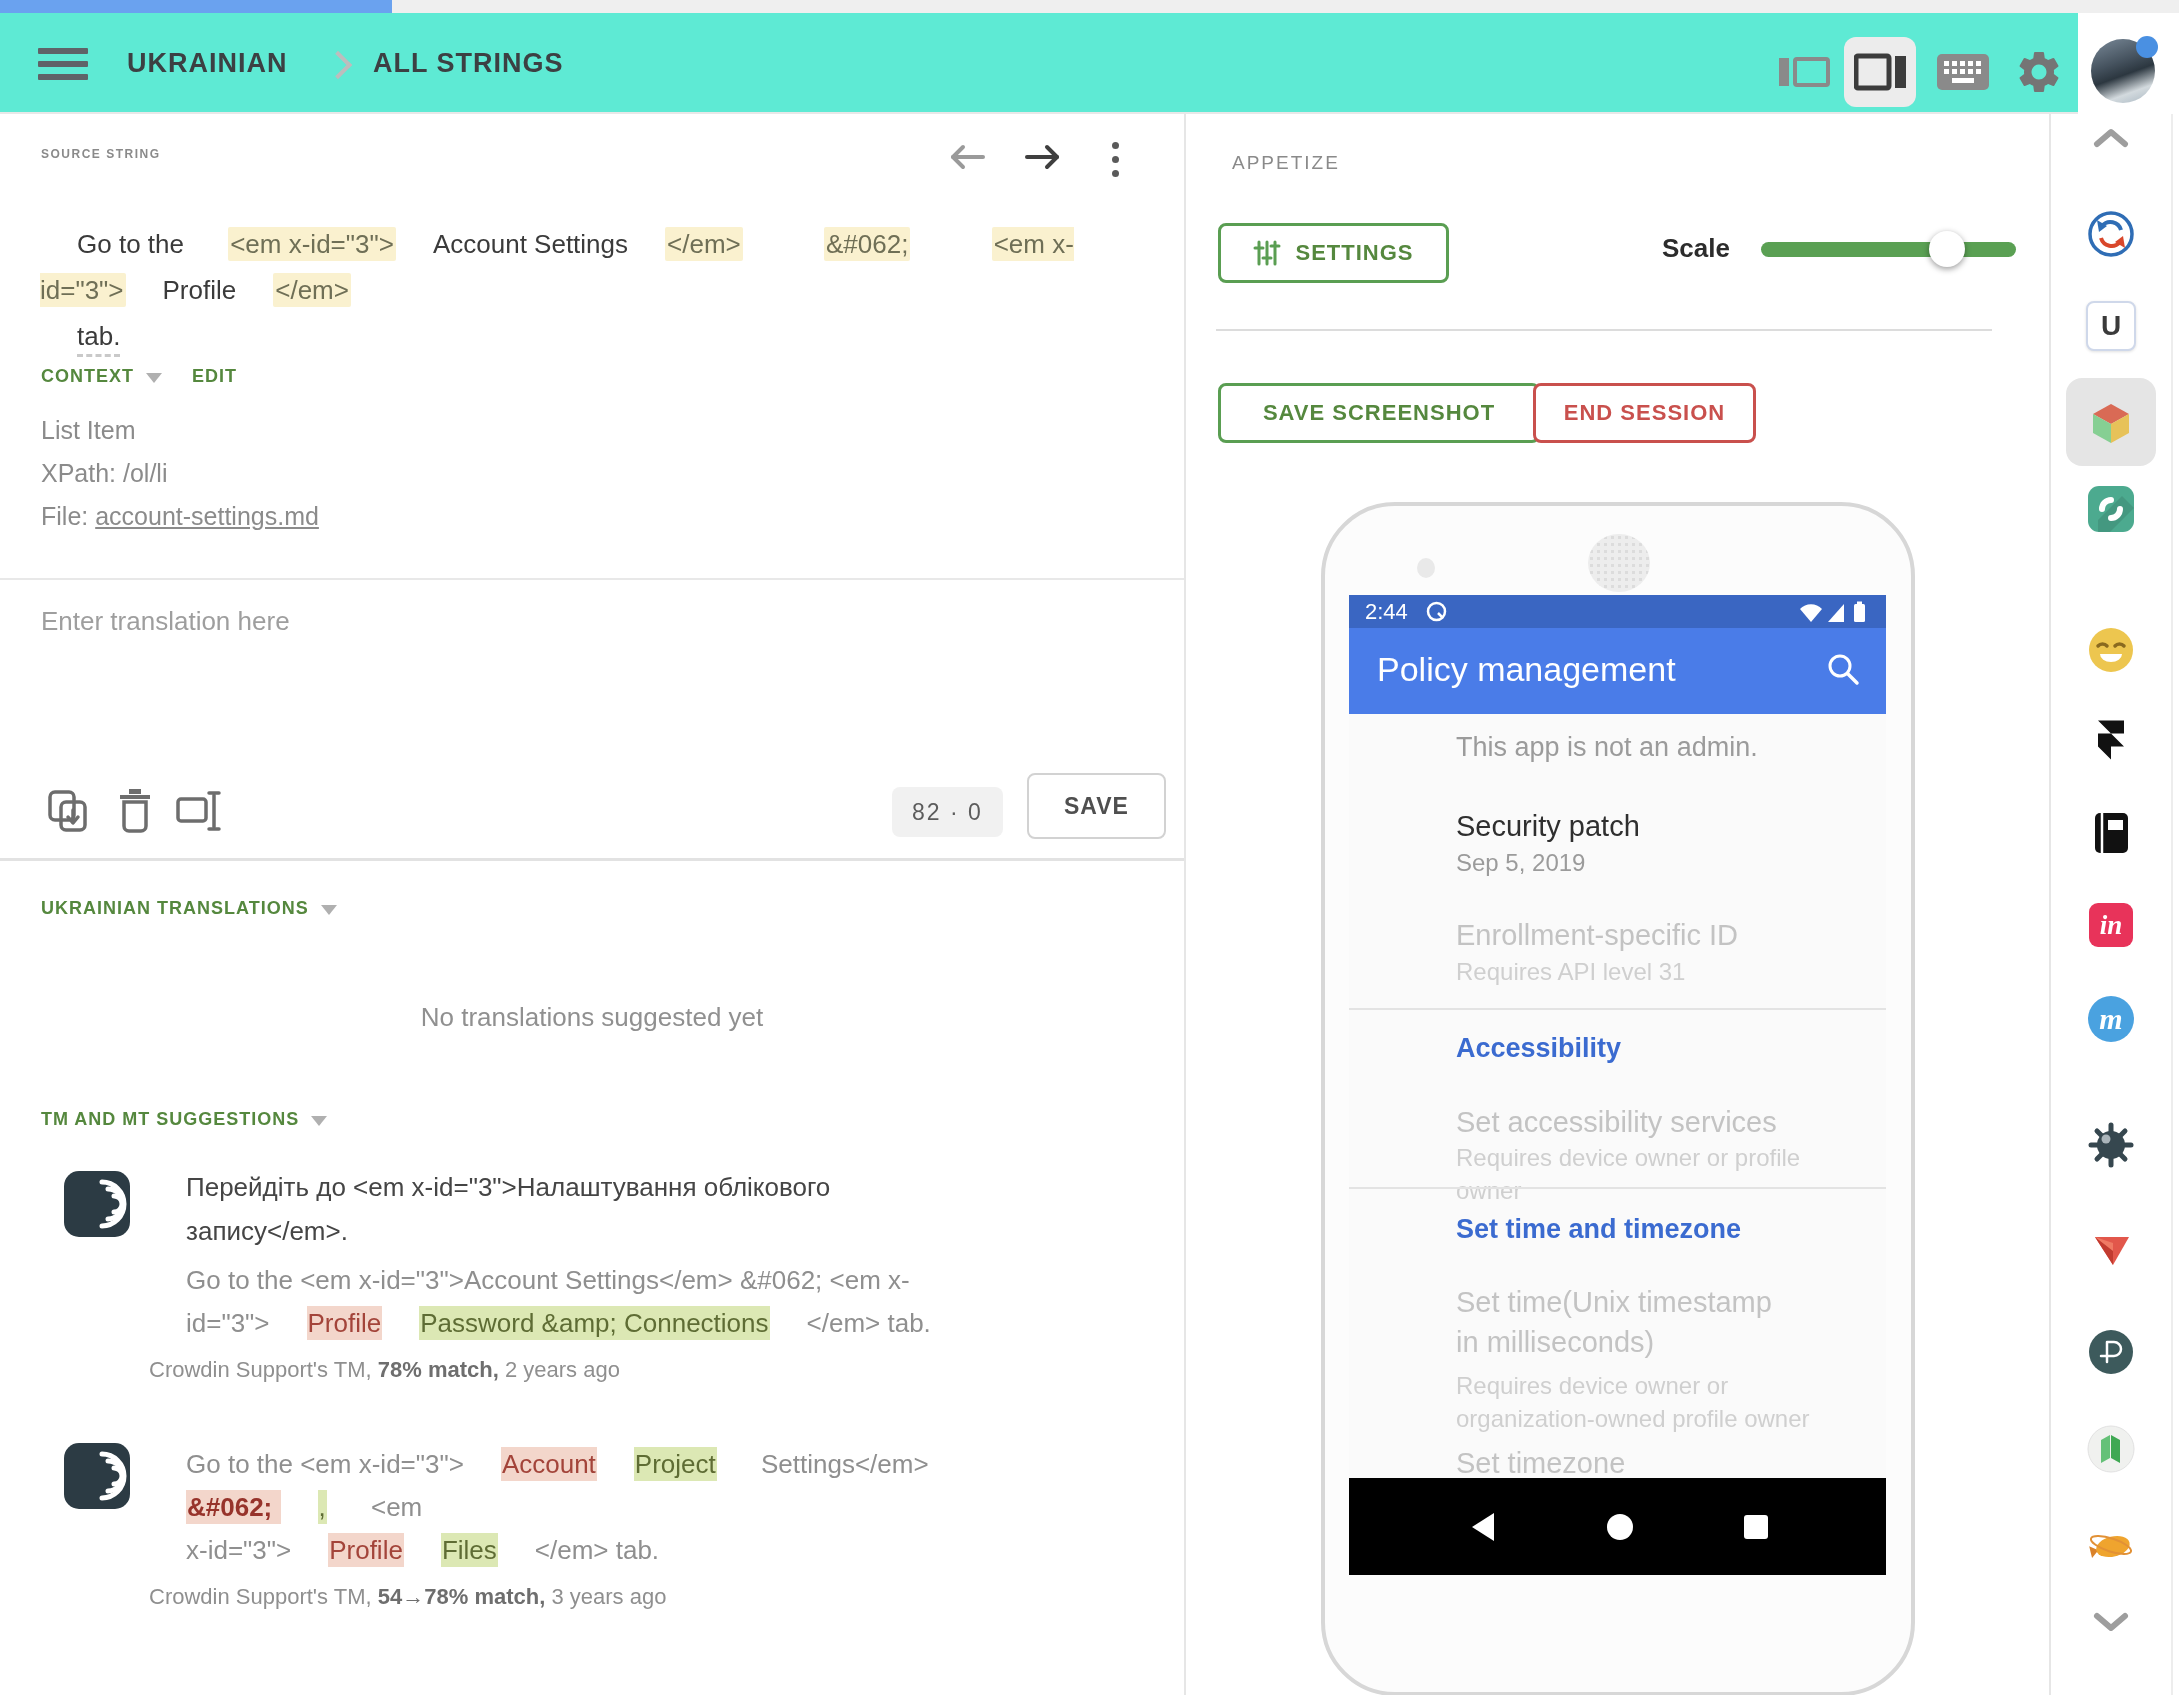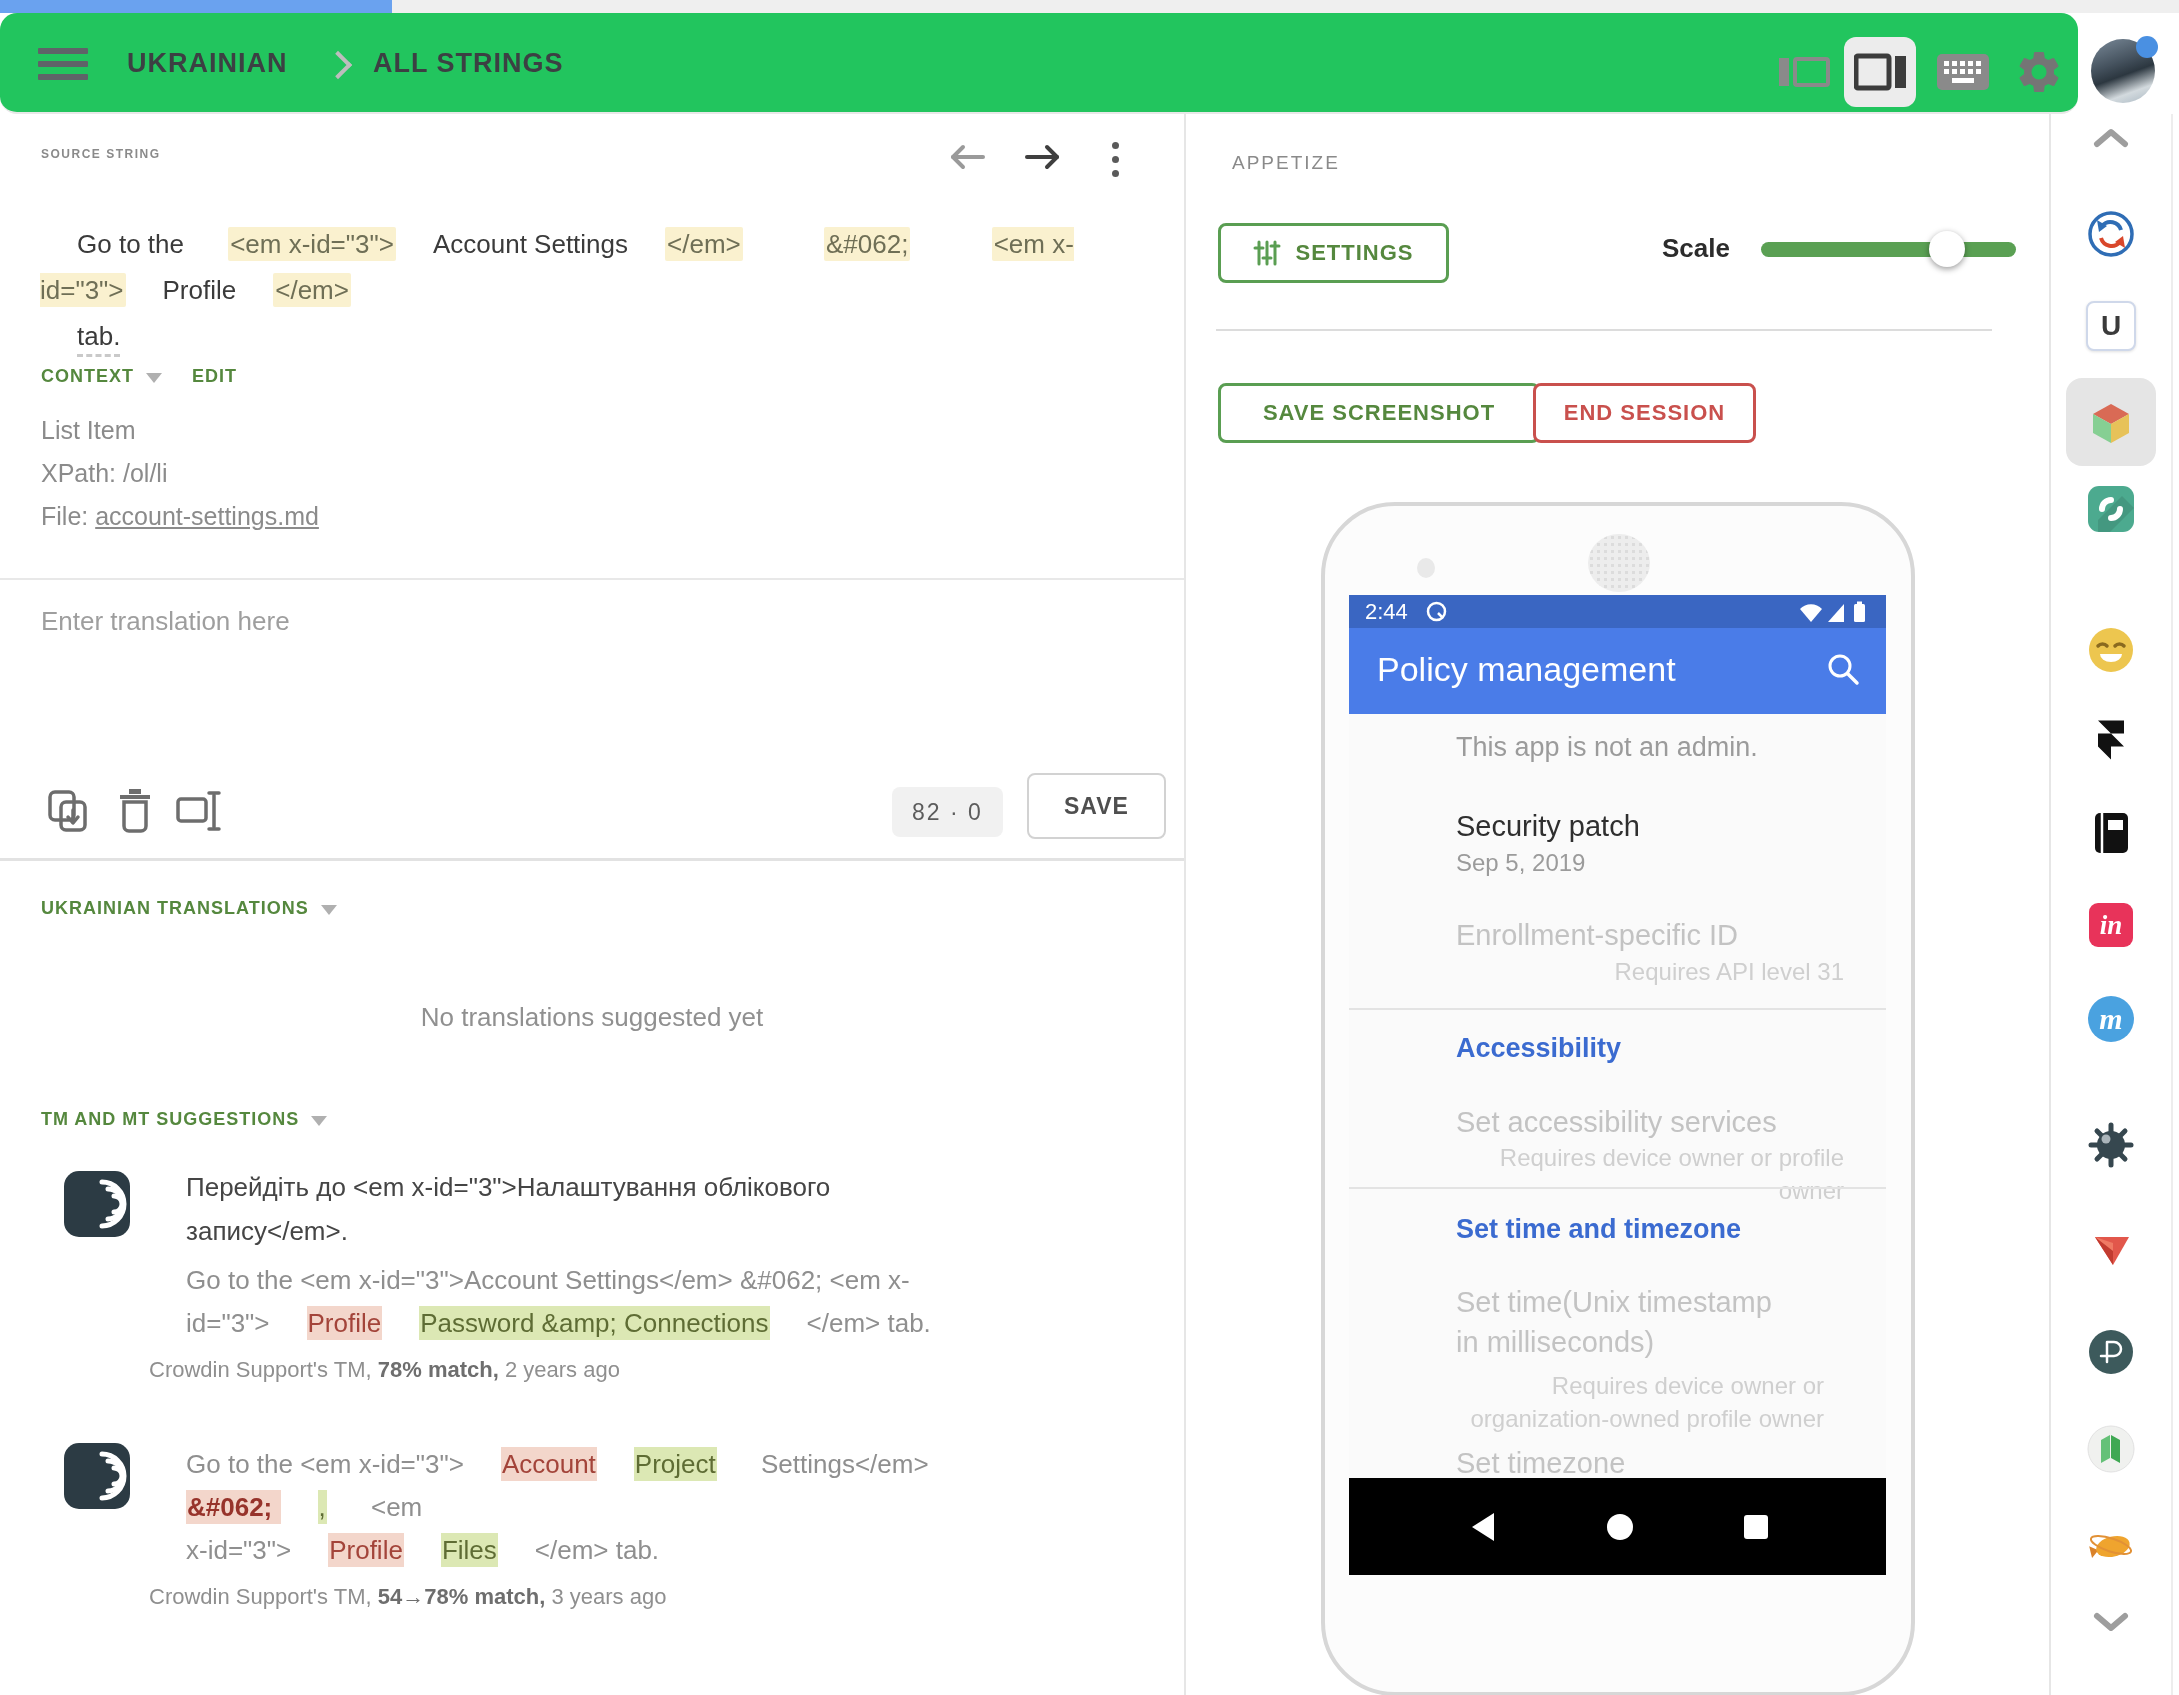--- a/index.html
+++ b/index.html
@@ -2,22 +2,22 @@
 <html><head>
 <meta charset="utf-8">
 <style>
   html,body{margin:0;padding:0;background:#fff;}
   .app{position:relative;width:2179px;height:1695px;overflow:hidden;background:#fff;
        font-family:"Liberation Sans", sans-serif;color:#3c3c3c;}
   
   .progress-track{position:absolute;left:0;top:0;width:2179px;height:13px;background:#efefef;}
   .progress-fill{height:100%;background:#6aa2ef;width:18%;}
   
-  .topbar{position:absolute;left:0;top:13px;width:2078px;height:101px;background:#22c55e;
-          border-bottom:2px solid #e8e8e8;box-sizing:border-box;border-radius:17px;}
+  .topbar{position:absolute;left:0;top:13px;width:2078px;height:101px;background:#5eead4;
+          border-bottom:2px solid #e8e8e8;box-sizing:border-box;}
   .hamburger{position:absolute;left:38px;top:35px;width:50px;height:32px;cursor:pointer;}
   .hamburger div{height:6px;background:#5f6368;border-radius:1px;margin-bottom:7px;}
   .crumb{position:absolute;top:0;height:100px;display:flex;align-items:center;
          font-size:27px;font-weight:bold;color:#3c4043;letter-spacing:1px;}
   .crumb1{left:127px;} .crumb2{left:373px;}
   .crumb-chev{position:absolute;left:328px;top:42px;width:16px;height:16px;
       border-right:4px solid #bdbdbd;border-bottom:4px solid #bdbdbd;transform:rotate(-45deg);}
   .tb-ic{position:absolute;top:33px;width:54px;height:52px;display:flex;align-items:center;justify-content:center;cursor:pointer;}
   .tb-active-bg{position:absolute;left:1844px;top:24px;width:72px;height:70px;background:#ececec;border-radius:12px;
       display:flex;align-items:center;justify-content:center;cursor:pointer;}
@@ -91,21 +91,21 @@
   .statusbar{position:absolute;left:0;top:0;width:100%;height:33px;background:#3a66c2;color:#fff;}
   .st-time{position:absolute;left:16px;top:4px;font-size:22px;}
   .st-q{position:absolute;left:76px;top:5px;}
   .st-right{position:absolute;right:10px;top:5px;}
   .appbar{position:absolute;left:0;top:33px;width:100%;height:86px;background:#4a7ce8;}
   .appbar-title{position:absolute;left:28px;top:22px;font-size:34px;font-weight:500;color:#fff;}
   .appbar-search{position:absolute;right:24px;top:22px;cursor:pointer;}
   .ph-note{position:absolute;left:107px;top:137px;font-size:27px;color:#9b9b9b;}
   .ph-title{position:absolute;left:107px;font-size:29px;color:#2f2f2f;width:388px;line-height:40px;}
   .ph-sub{position:absolute;left:107px;font-size:24px;color:#9b9b9b;width:388px;line-height:33px;}
-  .dis-t{color:#c3c3c3;} .dis-s{color:#cfcfcf;text-align:right;}
+  .dis-t{color:#c3c3c3;} .dis-s{color:#cfcfcf;}
   .ph-divider{position:absolute;left:0;width:100%;border-top:2px solid #e3e3e3;}
   .ph-section{position:absolute;left:107px;font-size:27px;font-weight:600;color:#3b6bd0;}
   .navbar{position:absolute;left:0;top:883px;width:100%;height:98px;background:#000;}
   .nav-ic{position:absolute;top:0;height:98px;display:flex;align-items:center;justify-content:center;width:60px;cursor:pointer;}
   
   .iconbar{position:absolute;left:2049px;top:114px;width:120px;height:1581px;background:#fff;
       border-left:2px solid #e6e6e6;border-right:2px solid #ededed;box-sizing:content-box;}
   .ib{position:absolute;left:50%;transform:translateX(-50%);display:flex;align-items:center;justify-content:center;cursor:pointer;}
   .ib-active-bg{position:absolute;left:50%;transform:translateX(-50%);top:264px;width:90px;height:88px;
       background:#e5e5e5;border-radius:16px;}

